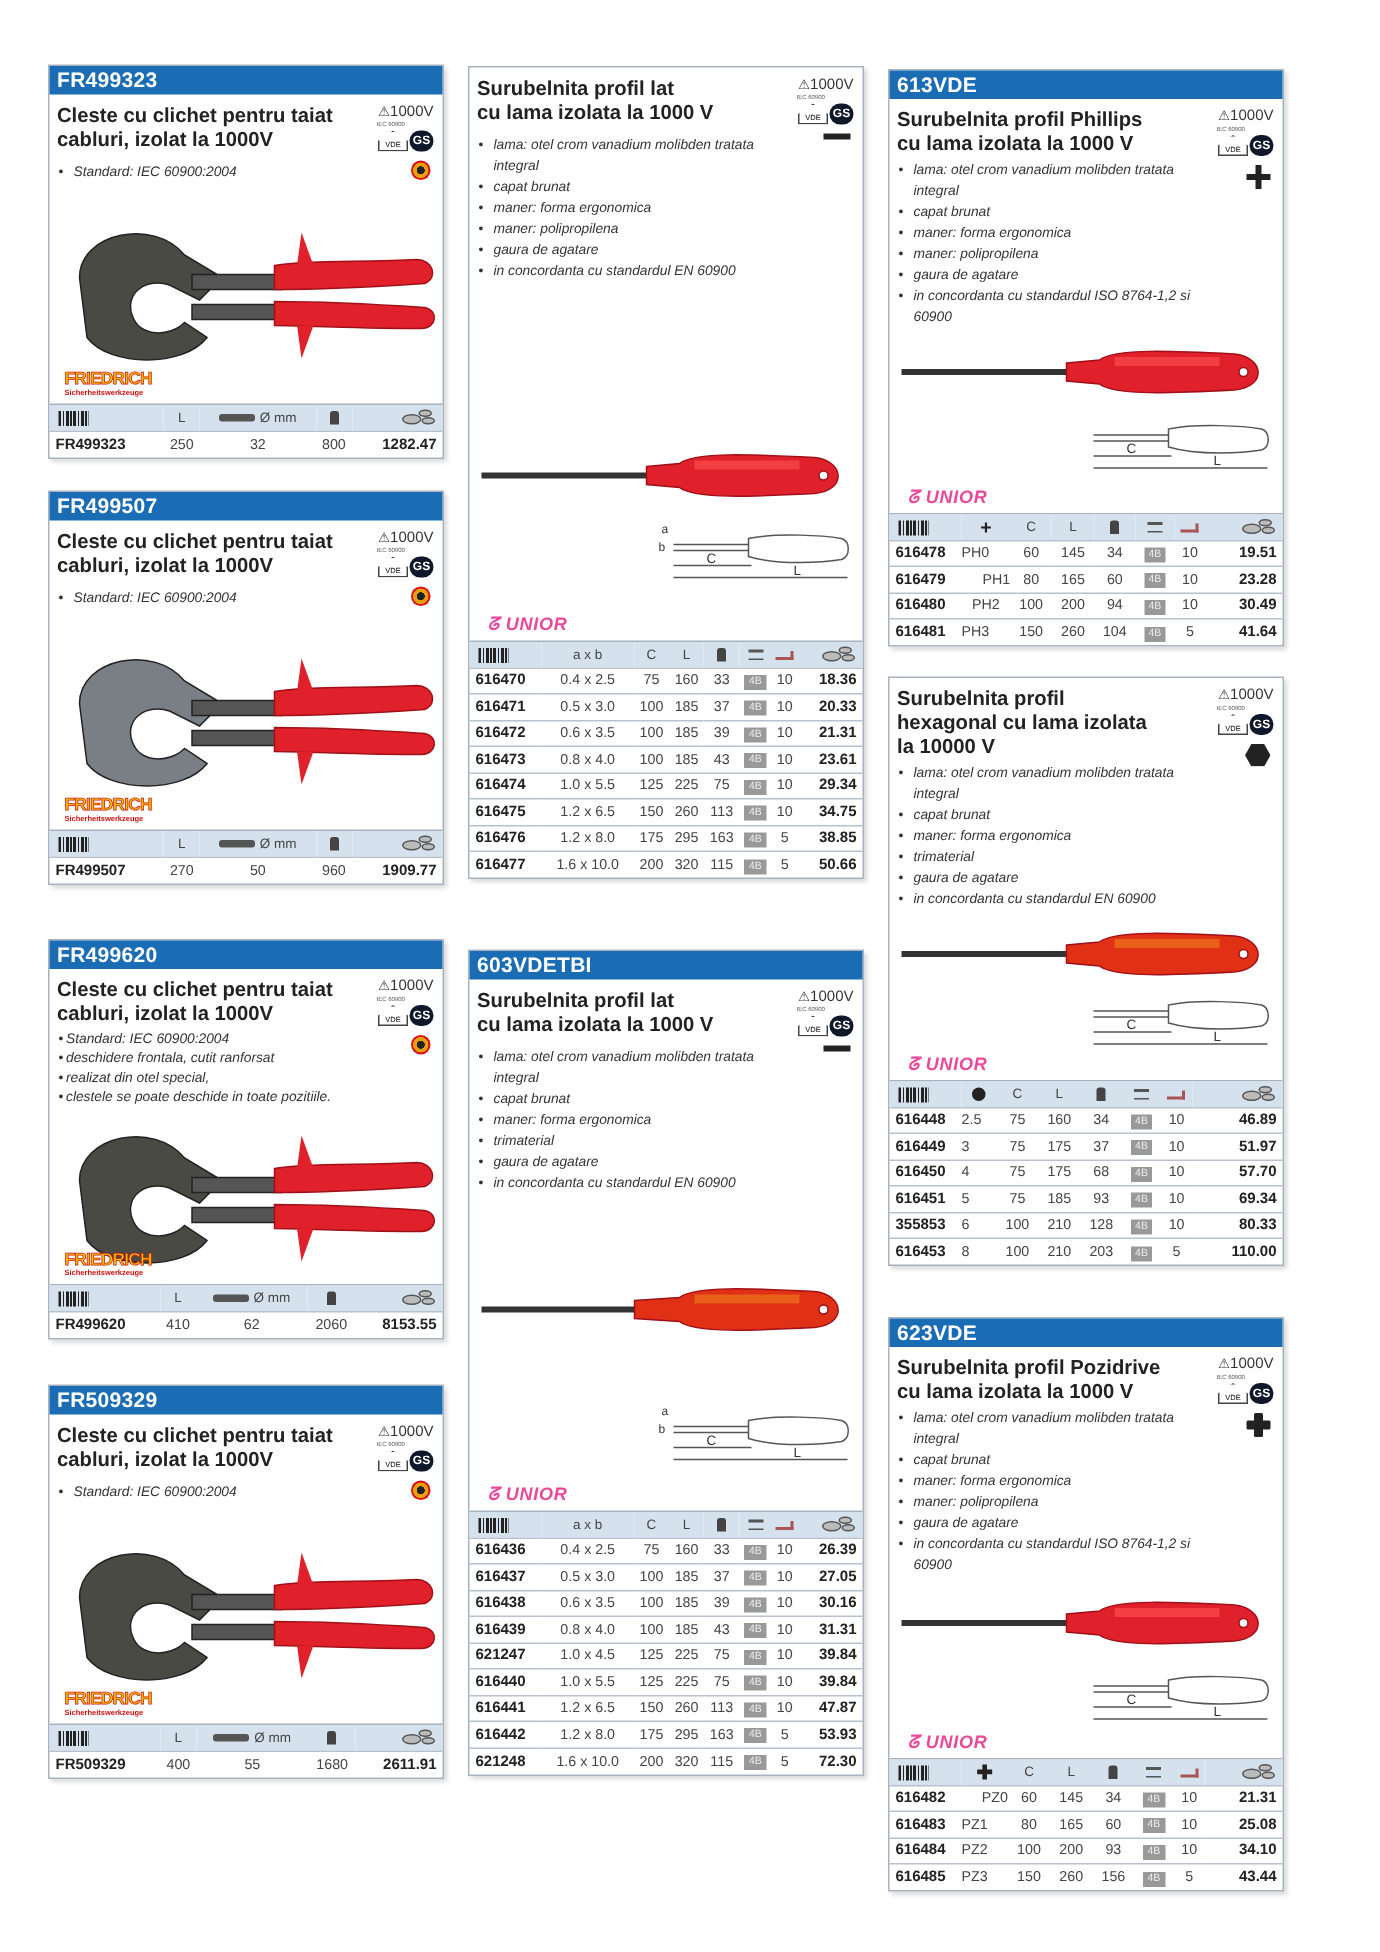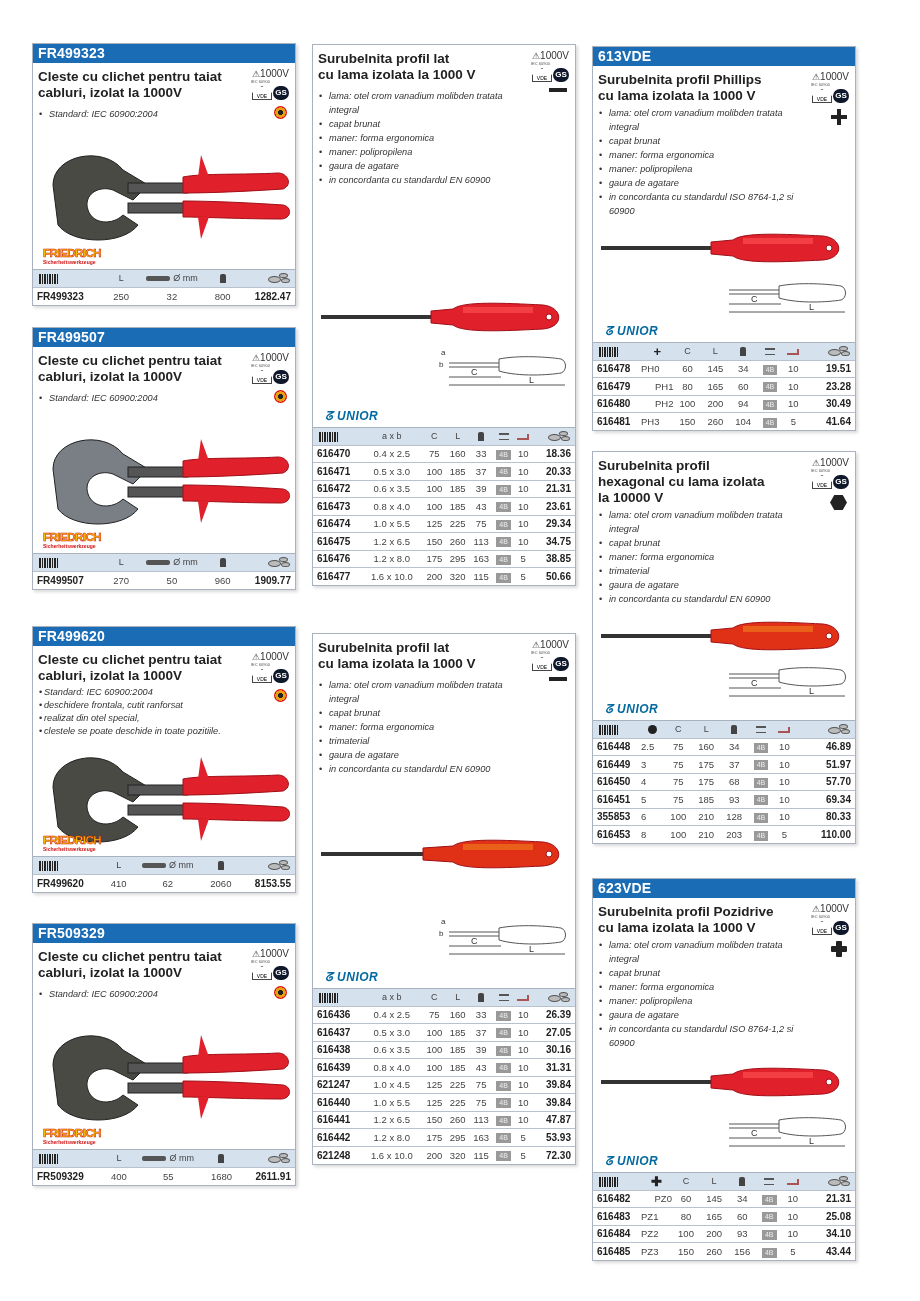--- a/index.html
+++ b/index.html
@@ -29,21 +29,21 @@
   .p-hex { width: 17px; height: 15px; background: #222; clip-path: polygon(25% 0, 75% 0, 100% 50%, 75% 100%, 25% 100%, 0 50%); }
   .bullets { list-style: none; font-style: italic; font-size: 9.2px; color: #333; line-height: 14px; padding: 6px 52px 0 6px; }
   .bullets li { padding-left: 10px; position: relative; font-style: italic; }
   .bullets li::before { content: "•"; position: absolute; left: 0; font-style: normal; }
   .bullets.tight { line-height: 13px; padding-top: 2px; }
   .bullets.tight li { padding-left: 5px; }
   .img { position: relative; }
   .brand-fr { position: absolute; left: 10px; }
   .fr-top { color: #f2c200; font-weight: bold; font-size: 11.5px; letter-spacing: -0.5px; -webkit-text-stroke: 0.5px #d01010; line-height: 12px; }
   .fr-sub { color: #d01010; font-size: 5px; font-weight: bold; line-height: 6px; }
-  .brand-unior { position: absolute; left: 12px; color: #0369a1; font-weight: bold; font-style: italic; font-size: 12px; letter-spacing: 0.5px; }
+  .brand-unior { position: absolute; left: 12px; color: #ec4899; font-weight: bold; font-style: italic; font-size: 12px; letter-spacing: 0.5px; }
   .spec { border-top: 1px solid #a9b3bf; }
   table { width: 100%; border-collapse: collapse; font-size: 9.5px; color: #444; }
   th { background: #d6e1ee; font-weight: normal; height: 17px; color: #444; font-size: 9px; }
   td { height: 17.5px; border-top: 1px solid #b8c2ce; text-align: center; }
   td.code { font-weight: bold; color: #222; text-align: left; padding-left: 4px; font-size: 10px; }
   td.price { font-weight: bold; color: #222; text-align: right; padding-right: 4px; font-size: 10px; }
   .bx { display: inline-block; background: #999; color: #eee; font-size: 7px; padding: 0 3px; line-height: 10px; }
   .barcode { display: inline-block; width: 20px; height: 10px; background: repeating-linear-gradient(90deg, #222 0 2px, transparent 2px 3px, #222 3px 4px, transparent 4px 5px); vertical-align: middle; }
   .coins { display: inline-block; position: relative; width: 24px; height: 11px; vertical-align: middle; }
   .coins i { position: absolute; border: 1px solid #555; background: #bbb; border-radius: 50%; }
@@ -443,20 +443,21 @@
       <td><span class="bx">4B</span></td>
       <td>5</td>
       <td class="price">50.66</td>
     </tr>
         </tbody>
           </table>
       </div>
     </div>
   </div>
   <div class="card" style="left:312px;top:633px">
+    <div class="card-head">603VDETBI</div>
     <div class="card-body">
       <div class="title">
           <div>Surubelnita profil lat</div>
           <div>cu lama izolata la 1000 V</div>
         </div>
 
   <div class="badges">
     <div class="b1000"><span class="tri">⚠</span><span>1000V</span></div>
     <div class="biec">IEC 60900</div>
     <div class="certs">
@@ -683,21 +684,21 @@
       <td style="text-align:right">PH1</td>
       <td>80</td>
       <td>165</td>
       <td>60</td>
       <td><span class="bx">4B</span></td>
       <td>10</td>
       <td class="price">23.28</td>
     </tr>
     <tr>
       <td class="code">616480</td>
-      <td style="text-align:right">PH2</td>
+      <td style="text-align:center">PH2</td>
       <td>100</td>
       <td>200</td>
       <td>94</td>
       <td><span class="bx">4B</span></td>
       <td>10</td>
       <td class="price">30.49</td>
     </tr>
     <tr>
       <td class="code">616481</td>
       <td style="text-align:left">PH3</td>

